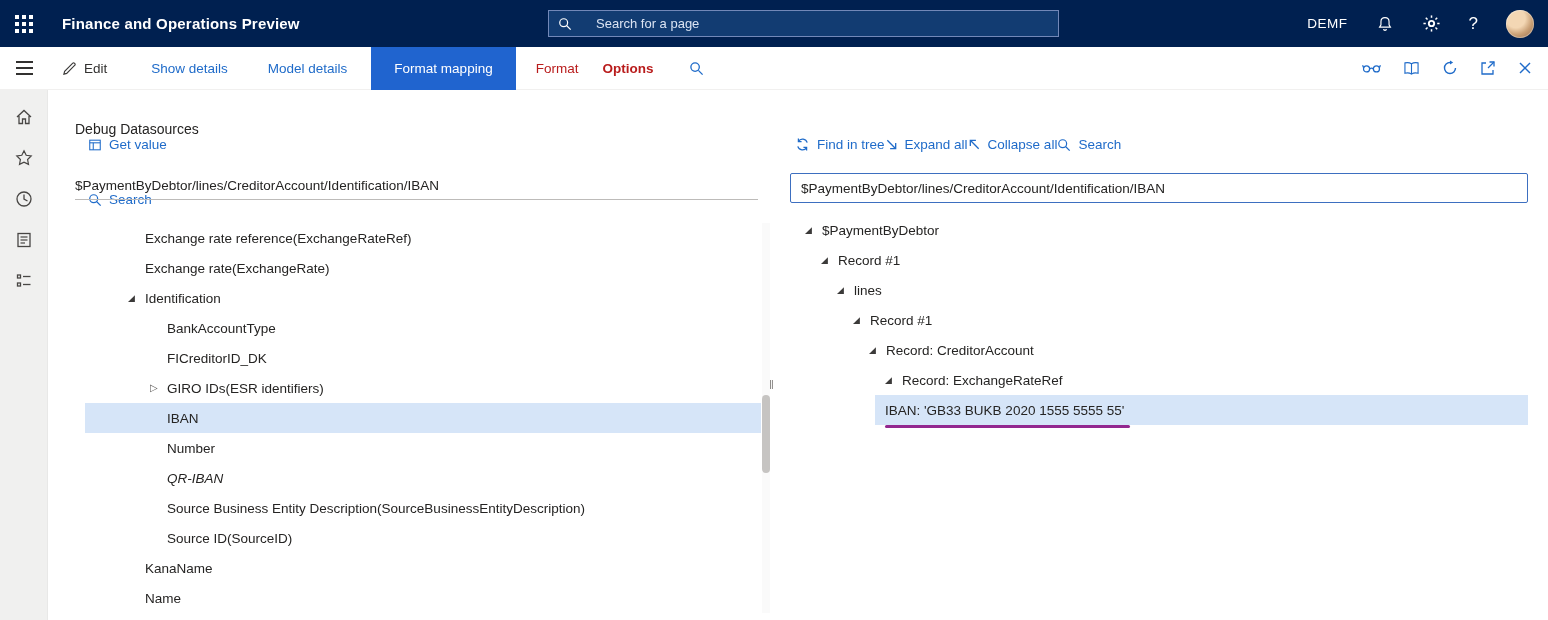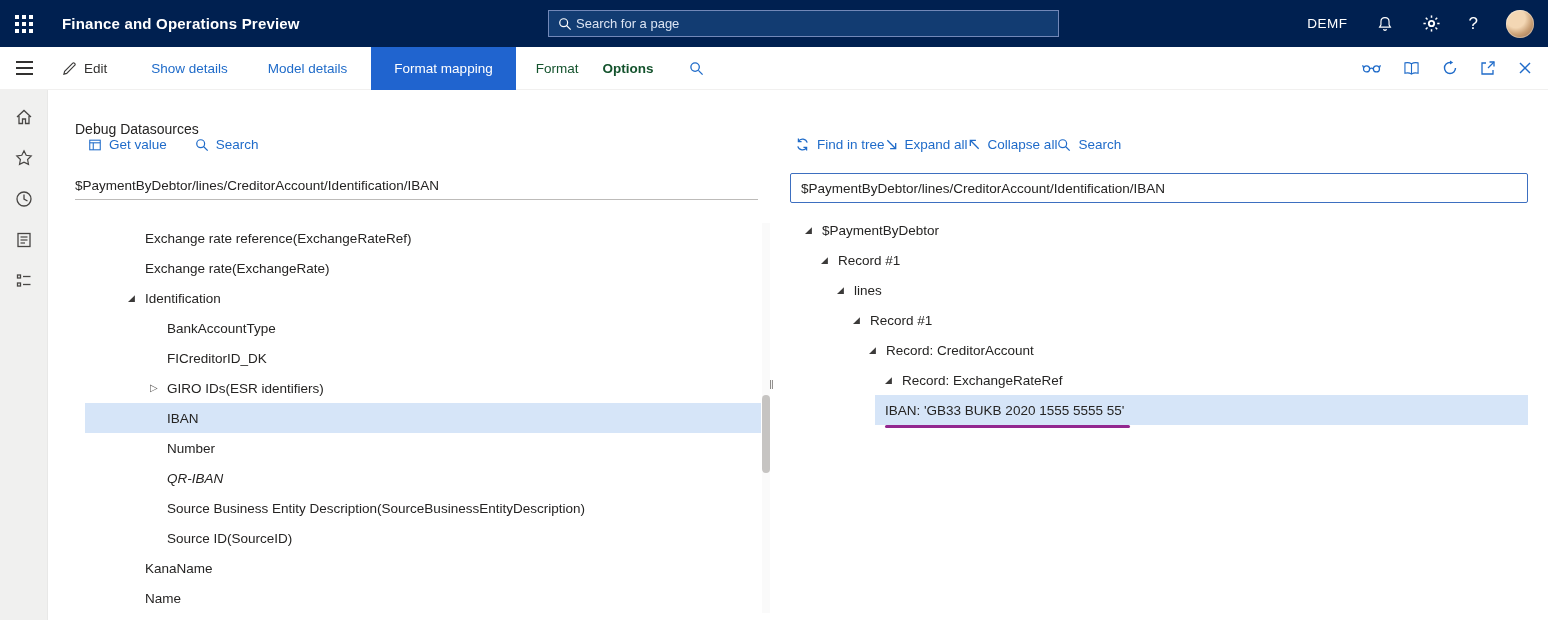--- a/index.html
+++ b/index.html
@@ -8,21 +8,21 @@
   .viewport { position:relative; width:1548px; height:620px; overflow:hidden; background:#fff; }
 
   
   .topbar { position:absolute; left:0; top:0; width:1548px; height:47px; background:#002050;
             display:flex; align-items:center; color:#fff; z-index:5; }
   .waffle { width:48px; height:47px; display:flex; align-items:center; justify-content:center; cursor:pointer; }
   .waffle-grid { display:grid; grid-template-columns:repeat(3,4px); grid-template-rows:repeat(3,4px); gap:3px; }
   .waffle-grid i { background:#fff; width:4px; height:4px; display:block; }
   .app-title { font-size:15px; font-weight:700; margin-left:14px; letter-spacing:.2px; white-space:nowrap; }
   .top-search { position:absolute; left:548px; top:10px; width:511px; height:27px; background:#123c72;
-                border:1px solid #7288b8; display:flex; align-items:center; padding:0 9px; gap:4px; }
+                border:1px solid #7288b8; display:flex; align-items:center; padding:0 9px; gap:24px; }
   .top-search input { flex:1; background:transparent; border:none; outline:none; color:#fff; font-size:13px; }
   .top-search input::placeholder { color:#dbe4f3; }
   .top-right { margin-left:auto; display:flex; align-items:center; gap:28px; padding-right:14px; }
   .company { font-size:13.5px; letter-spacing:.5px; cursor:pointer; }
   .tb-icon { display:flex; align-items:center; justify-content:center; cursor:pointer; height:24px; }
   .help-q { font-size:17px; color:#fff; }
   .avatar { width:28px; height:28px; border-radius:50%; cursor:pointer;
             background:radial-gradient(circle at 35% 30%, #f3d7b4 0 35%, #caa177 60%, #8c6243 100%);
             box-shadow:0 0 0 1px #ffffff55 inset; }
 
@@ -30,38 +30,38 @@
   .actionbar { position:absolute; left:0; top:47px; width:1548px; height:43px; background:#fff;
                display:flex; align-items:center; border-bottom:1px solid #f1f0ef; z-index:4; }
   .hamburger { width:48px; height:43px; display:flex; flex-direction:column; align-items:center;
                justify-content:center; gap:4px; cursor:pointer; }
   .hamburger span { width:17px; height:2px; background:#323130; display:block; }
   .ab-item { display:flex; align-items:center; gap:7px; font-size:13.5px; cursor:pointer; white-space:nowrap; }
   .ab-item.dark { color:#323130; margin-left:14px; }
   .ab-link { color:#1f6bc9; font-size:13.5px; cursor:pointer; white-space:nowrap; }
   .ab-tab { height:43px; display:flex; align-items:center; padding:0 23px; font-size:13.5px; cursor:pointer; }
   .ab-tab.active { background:#2064cf; color:#fff; }
-  .ab-plain { color:#14532d; font-size:13.5px; cursor:pointer; white-space:nowrap; }
+  .ab-plain { color:#b91c1c; font-size:13.5px; cursor:pointer; white-space:nowrap; }
   .ab-options { font-weight:700; }
   .ab-search-icon { margin-left:36px; cursor:pointer; display:flex; align-items:center; }
   .ab-right { margin-left:auto; display:flex; align-items:center; gap:22px; padding-right:16px; }
   .ab-right .tb-icon { height:20px; }
 
   
   .sidebar { position:absolute; left:0; top:90px; width:48px; height:530px; background:#f0f0ef;
              border-right:1px solid #e8e8e7; display:flex; flex-direction:column; align-items:center;
              padding-top:6px; z-index:3; }
   .side-icon { width:48px; height:41px; display:flex; align-items:center; justify-content:center; cursor:pointer; }
 
   
   .main { position:absolute; left:48px; top:90px; width:1500px; height:530px; background:#fff; }
   .page-title { position:absolute; left:27px; top:7px; font-size:14px; font-weight:400; color:#252423;margin-top:24px; }
 
   .tool-link { display:flex; align-items:center; gap:7px; color:#1f6bc9; font-size:13.5px; cursor:pointer; white-space:nowrap; }
-  .left-toolbar { position:absolute; left:40px; top:47px; display:flex; gap:28px; }
+  .left-toolbar { position:absolute; left:40px; top:47px; display:flex; gap:40px;flex-direction:column; }
   .right-toolbar { position:absolute; left:747px; top:47px; display:flex; }
 
   .left-path { position:absolute; left:27px; top:82px; width:683px; height:28px; border:none;
                border-bottom:1px solid #bdbbb9; background:transparent; outline:none;
                font-size:13.5px; color:#252423; padding:0; font-family:inherit; }
   .right-path { position:absolute; left:742px; top:83px; width:738px; height:30px;
                 border:1px solid #3d6fc0; border-radius:2px; background:#fff; outline:none;
                 font-size:13.5px; color:#252423; padding:0 10px; font-family:inherit; }
 
   .left-tree { position:absolute; left:37px; top:133px; width:676px; }

